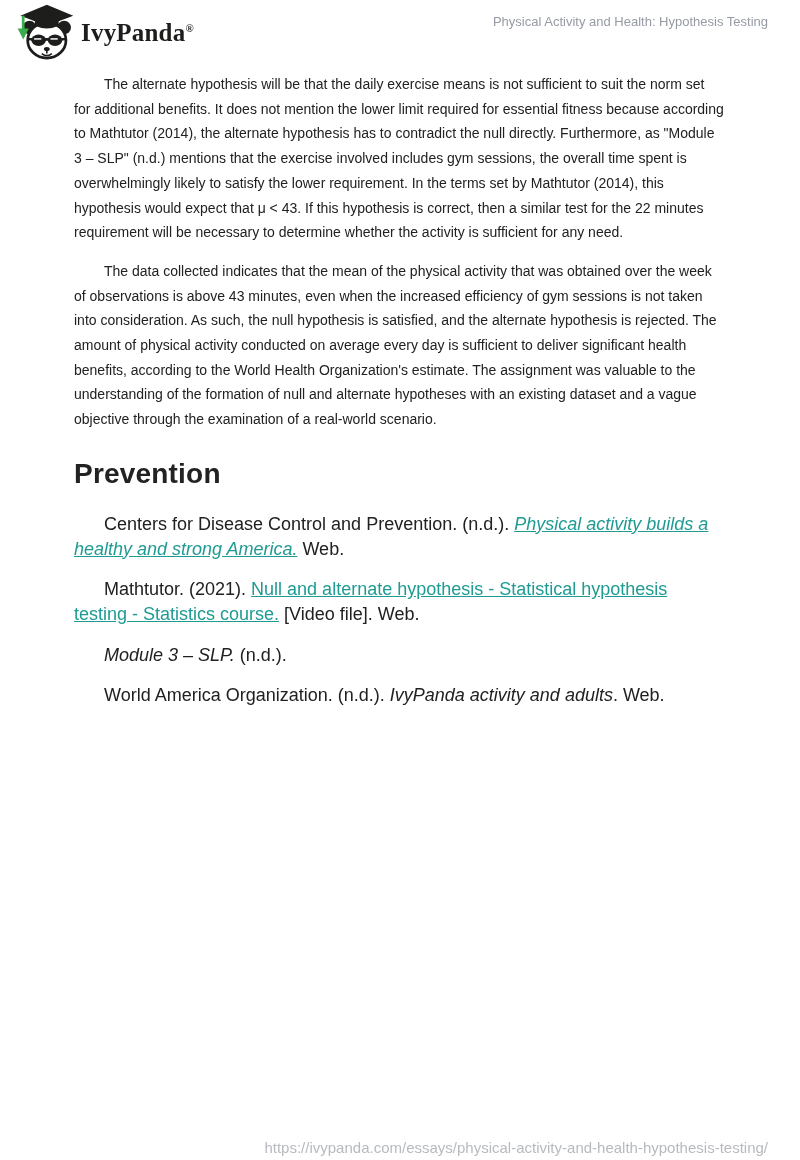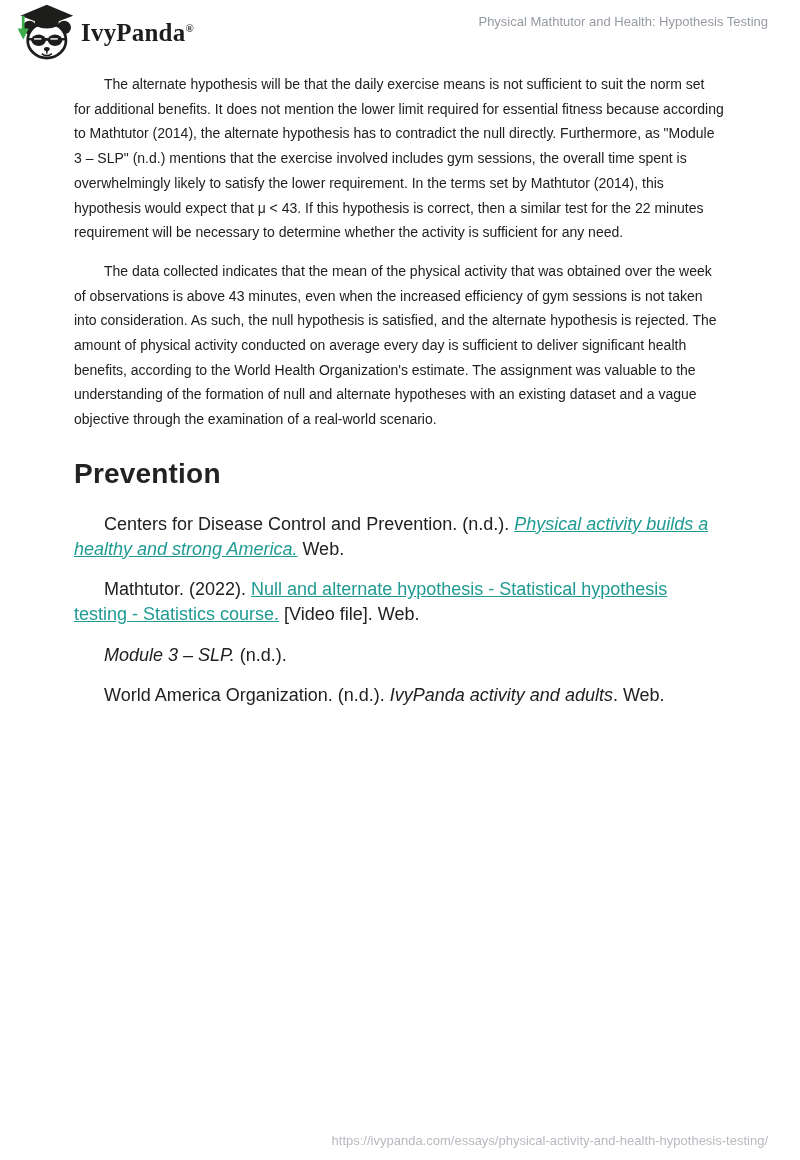--- a/index.html
+++ b/index.html
@@ -63,22 +63,22 @@
     color:var(--body-text);
     text-indent:30px;
     margin:0 0 16px 0;
   }
   .ref a{color:var(--link);text-decoration:underline;cursor:pointer;}
   .italic{font-style:italic;}
   
   .footer-url{
     position:absolute;
     right:32px;
-    bottom:12px;
-    font-size:13px;
+    bottom:4px;
+    font-size:15px;
     color:var(--footer-text);
   }
 </style>
 </head>
 <body>
 
 <div class="page">
 
   <div class="header">
     <div class="brand">
@@ -103,32 +103,32 @@
 
         <ellipse cx="36" cy="48.5" rx="3.2" ry="2.2" fill="var(--logo-black)"></ellipse>
         <path d="M36 50.5 v3" stroke="var(--logo-black)" stroke-width="1.8" fill="none"></path>
         <path d="M30.5 53.5 q5.5 4.5 11 0" stroke="var(--logo-black)" stroke-width="1.8" fill="none"></path>
 
         <rect x="8.6" y="12" width="3" height="16" fill="var(--logo-green)"></rect>
         <polygon points="4,26 16.2,26 10.1,38" fill="var(--logo-green)"></polygon>
       </svg>
       <div class="brand-name"><span>IvyPanda</span><sup>®</sup></div>
     </div>
-    <div class="doc-title">Physical Mathtutor and Health: Hypothesis Testing</div>
+    <div class="doc-title">Physical Activity and Health: Hypothesis Testing</div>
   </div>
 
   <div class="content">
     <p class="body-par">The alternate hypothesis will be that the daily exercise means is not sufficient to suit the norm set for additional benefits. It does not mention the lower limit required for essential fitness because according to Mathtutor (2014), the alternate hypothesis has to contradict the null directly. Furthermore, as "Module 3 – SLP" (n.d.) mentions that the exercise involved includes gym sessions, the overall time spent is overwhelmingly likely to satisfy the lower requirement. In the terms set by Mathtutor (2014), this hypothesis would expect that μ &lt; 43. If this hypothesis is correct, then a similar test for the 22 minutes requirement will be necessary to determine whether the activity is sufficient for any need.</p>
     <p class="body-par">The data collected indicates that the mean of the physical activity that was obtained over the week of observations is above 43 minutes, even when the increased efficiency of gym sessions is not taken into consideration. As such, the null hypothesis is satisfied, and the alternate hypothesis is rejected. The amount of physical activity conducted on average every day is sufficient to deliver significant health benefits, according to the World Health Organization's estimate. The assignment was valuable to the understanding of the formation of null and alternate hypotheses with an existing dataset and a vague objective through the examination of a real-world scenario.</p>
 
     <h1 class="references-heading">Prevention</h1>
 
     <p class="ref"><span>Centers for Disease Control and Prevention. (n.d.). </span><a class="italic">Physical activity builds a healthy and strong America.</a><span> Web.</span></p>
 
-    <p class="ref"><span>Mathtutor. (2022). </span><a>Null and alternate hypothesis - Statistical hypothesis testing - Statistics course.</a><span> [Video file]. Web.</span></p>
+    <p class="ref"><span>Mathtutor. (2021). </span><a>Null and alternate hypothesis - Statistical hypothesis testing - Statistics course.</a><span> [Video file]. Web.</span></p>
 
     <p class="ref"><span class="italic">Module 3 – SLP.</span><span> (n.d.).</span></p>
 
     <p class="ref"><span>World America Organization. (n.d.). </span><span class="italic">IvyPanda activity and adults</span><span>. Web.</span></p>
   </div>
 
   <div class="footer-url">https://ivypanda.com/essays/physical-activity-and-health-hypothesis-testing/</div>
 
 </div>
 

